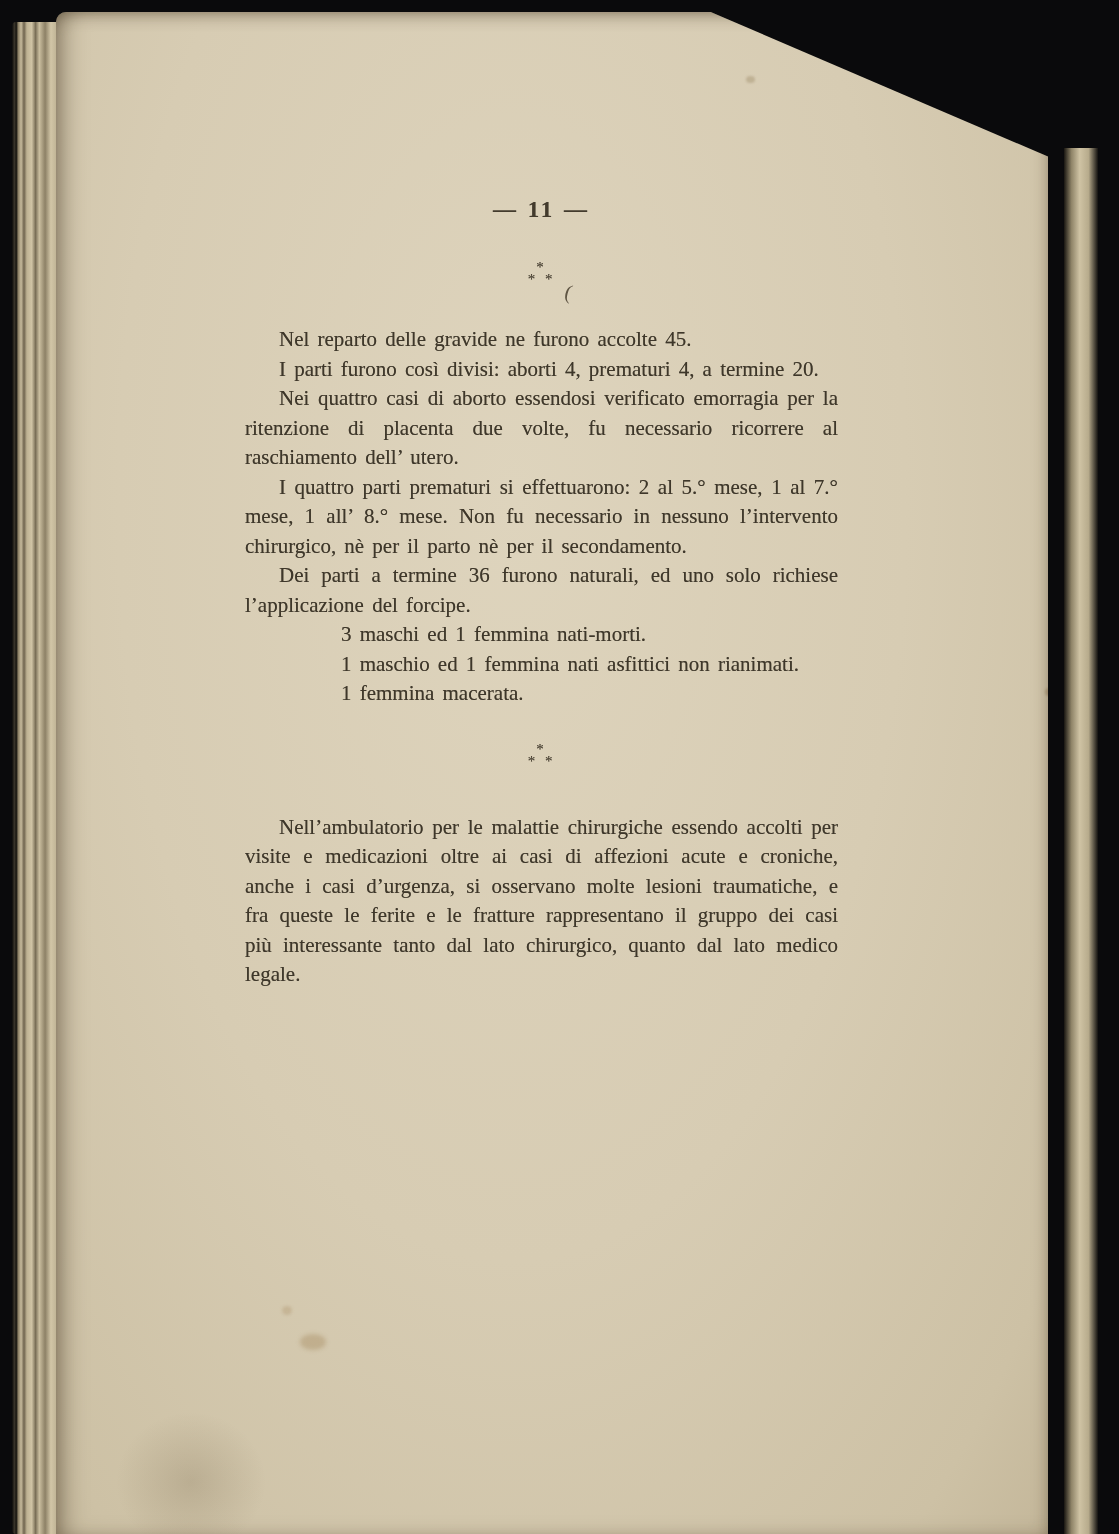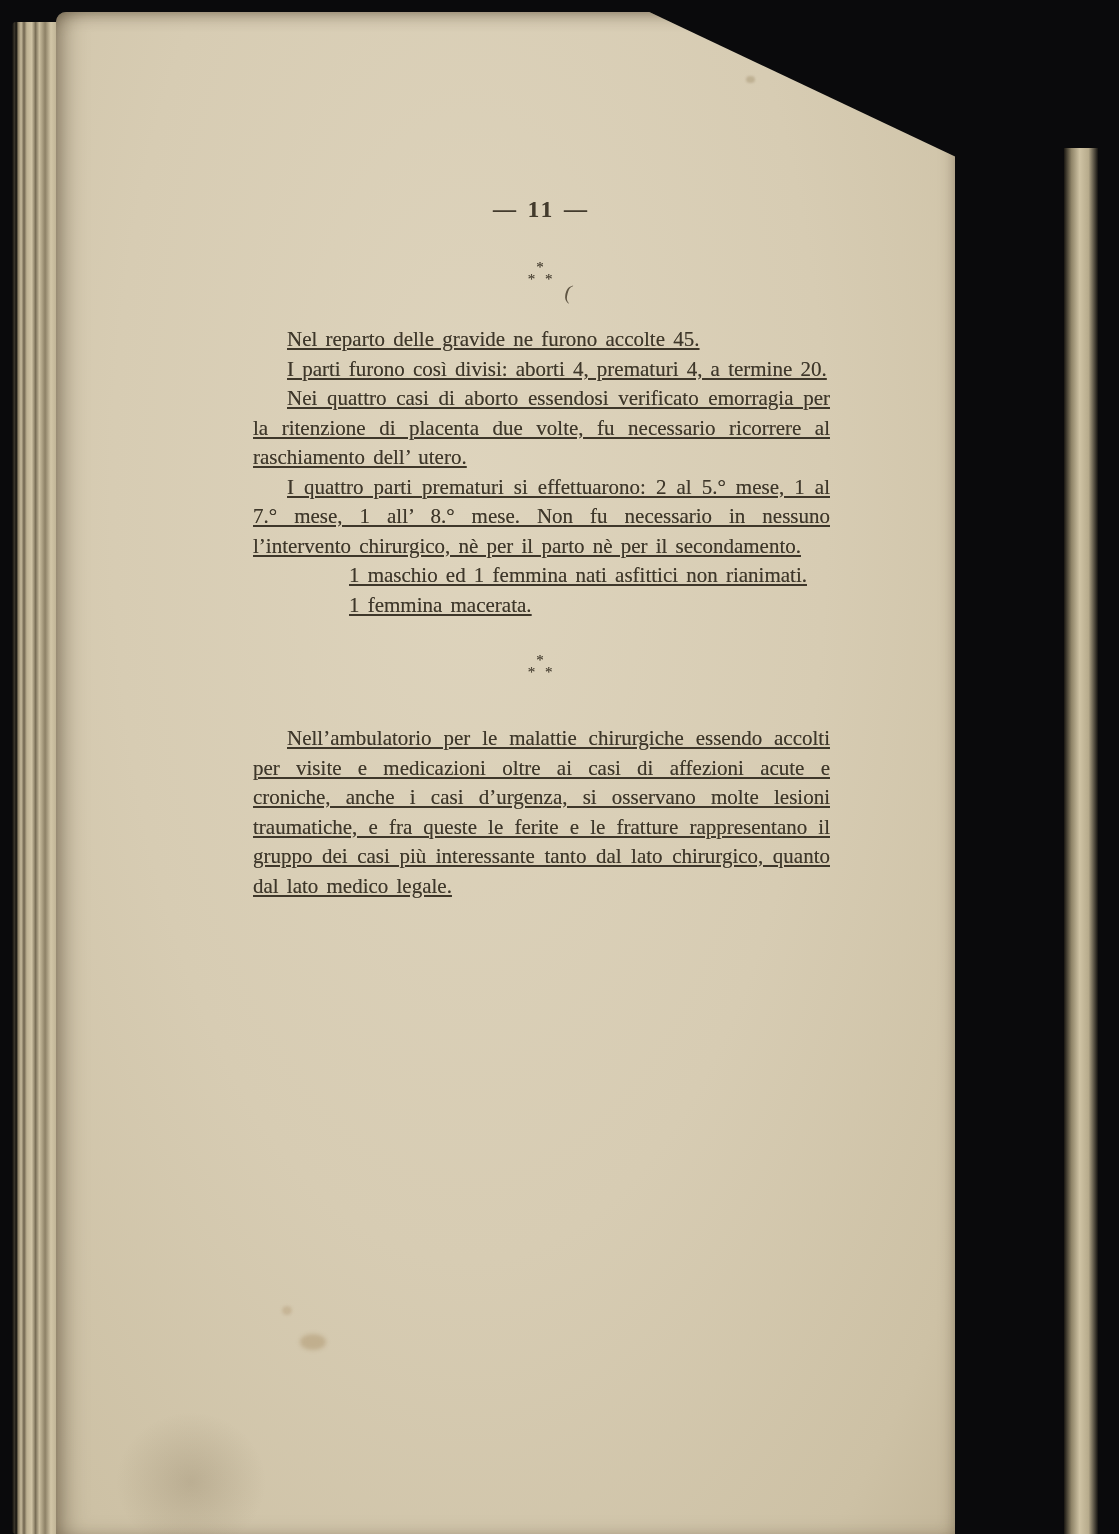--- a/index.html
+++ b/index.html
@@ -24,30 +24,29 @@
   }
 
   
   .right-page-edge{
     position:absolute;left:1064px;top:148px;width:34px;height:1386px;
     background:linear-gradient(90deg,#1a1712 0%, #8f8468 22%, #cfc3a4 46%, #b7ab8c 72%, #141210 100%);
   }
 
   
   .page{
-    position:absolute;left:56px;top:12px;width:856px;height:1522px;
+    position:absolute;left:56px;top:12px;width:992px;height:1522px;
     background:
       radial-gradient(ellipse at 46% 32%, #ded4bd 0%, #d7ccb3 52%, #cdc1a5 88%, #c4b79a 100%);
     clip-path:polygon(0% 0%, 66% 0%, 100% 9.5%, 100% 100%, 0% 100%);
     box-shadow:
       inset 16px 0 26px -12px rgba(58,44,24,.55),
       inset -8px 0 18px -10px rgba(58,44,24,.38),
       inset 0 10px 18px -10px rgba(58,44,24,.45);
     border-top-left-radius:10px;
-    padding-left:43px;
   }
 
   .content{
     position:absolute;left:189px;top:0;width:593px;
     color:#3e372a;
     text-shadow:0 0 .5px rgba(62,55,42,.55);
   }
 
   .pageno{
     margin-top:185px;
@@ -62,21 +61,21 @@
     text-align:center;
     font-size:15px;
     line-height:12px;
     color:#4a4234;
     letter-spacing:3px;
   }
   .divider .l{display:block;}
   .divider.d1{margin-top:38px;}
   .divider.d2{margin-top:34px;}
 
-  .paras{margin:8px;text-decoration:underline;}
+  .paras{margin:0;}
   .paras.s1{margin-top:40px;}
   .paras.s2{margin-top:46px;}
 
   .para{
     margin:0;
     font-size:21px;
     line-height:29.5px;
     text-align:justify;
     text-indent:34px;
     word-spacing:.14em;
@@ -117,20 +116,22 @@
       <div class="divider d1">
         <span class="l">*</span>
         <span class="l">*  *</span>
       </div>
 
       <div class="paras s1">
         <p class="para">Nel reparto delle gravide ne furono accolte 45.</p>
         <p class="para">I parti furono così divisi: aborti 4, prematuri 4, a termine 20.</p>
         <p class="para">Nei quattro casi di aborto essendosi verificato emorragia per la ritenzione di placenta due volte, fu necessario ricorrere al raschiamento dell’ utero.</p>
         <p class="para">I quattro parti prematuri si effettuarono: 2 al 5.° mese, 1 al 7.° mese, 1 all’ 8.° mese. Non fu necessario in nessuno l’intervento chirurgico, nè per il parto nè per il secondamento.</p>
+        <p class="para">Dei parti a termine 36 furono naturali, ed uno solo richiese l’applicazione del forcipe.</p>
+        <p class="para sub">3 maschi ed 1 femmina nati-morti.</p>
         <p class="para sub">1 maschio ed 1 femmina nati asfittici non rianimati.</p>
         <p class="para sub">1 femmina macerata.</p>
       </div>
 
       <div class="divider d2">
         <span class="l">*</span>
         <span class="l">*  *</span>
       </div>
 
       <div class="paras s2">

